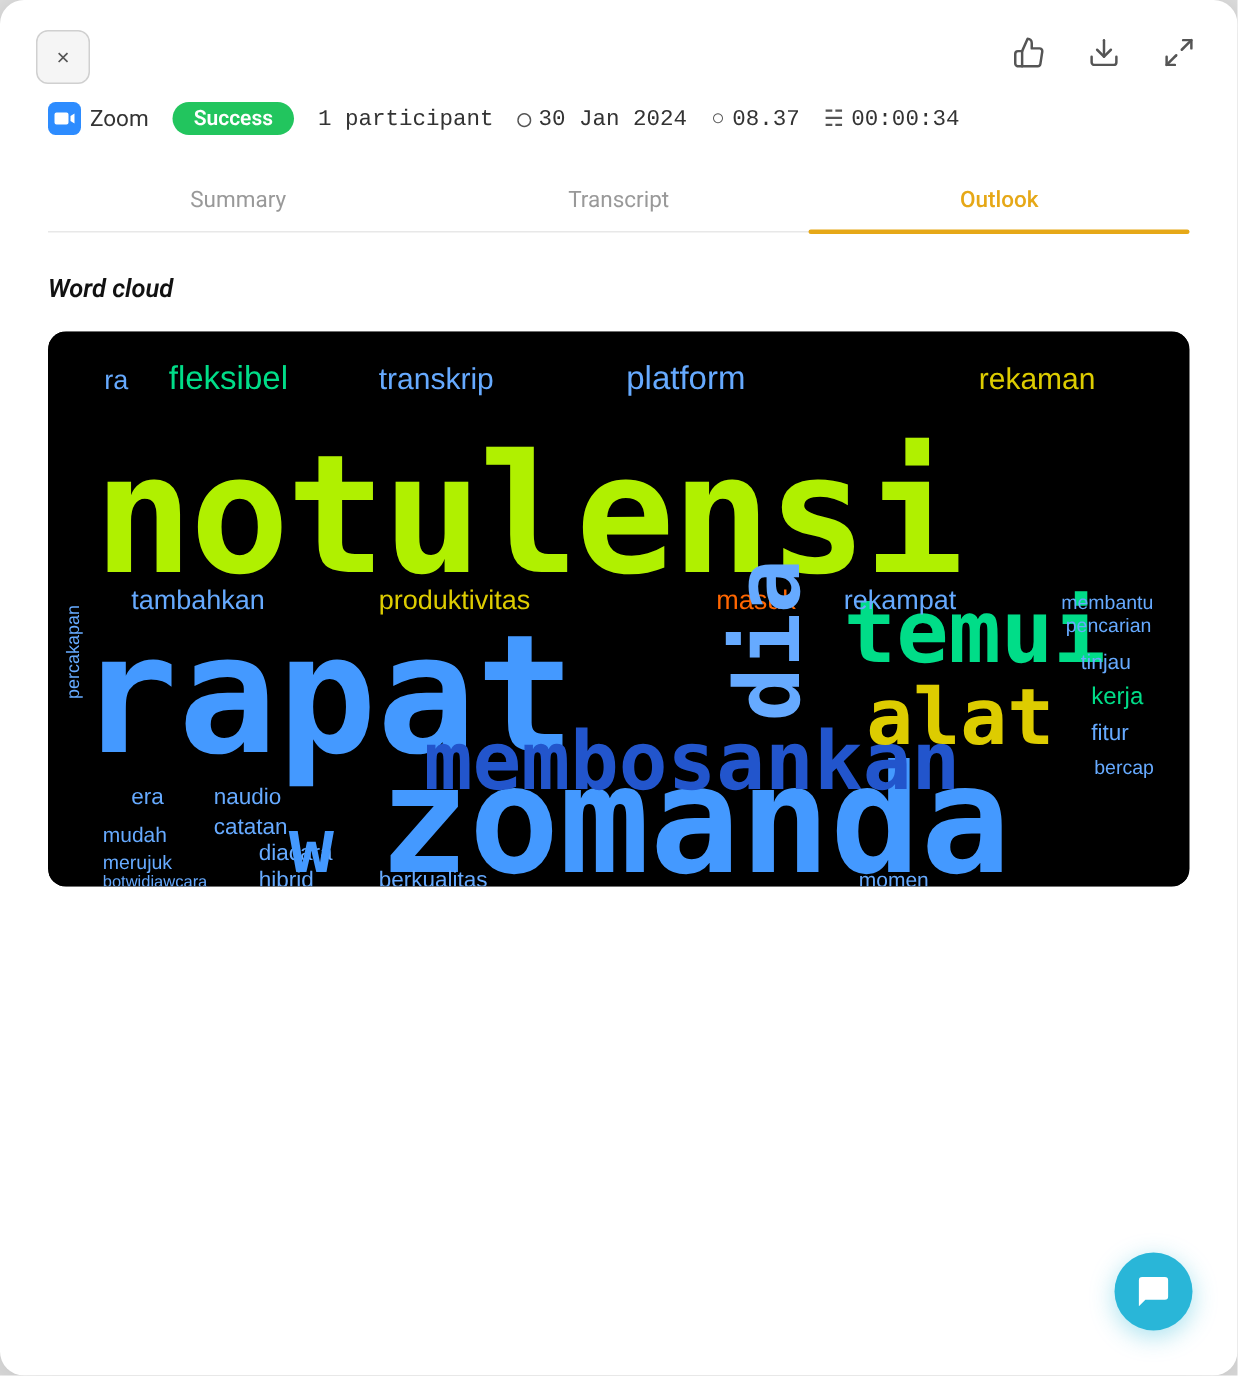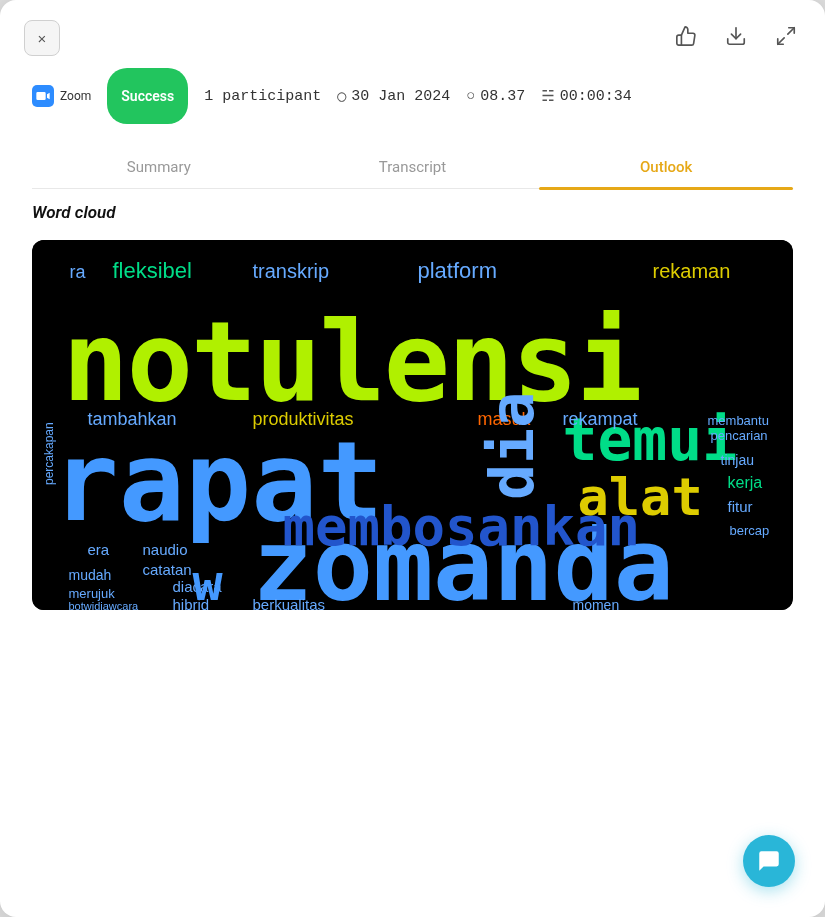--- a/index.html
+++ b/index.html
@@ -68,61 +68,61 @@
       display: flex;
       align-items: center;
       gap: 16px;
       flex-wrap: wrap;
       margin-bottom: 24px;
     }
     .zoom-badge {
       display: flex;
       align-items: center;
       gap: 6px;
-      font-size: 12px;
+      font-size: 15px;
       color: #333;
     }
     .zoom-icon {
       width: 22px;
       height: 22px;
       background: #2D8CFF;
       border-radius: 5px;
       display: flex;
       align-items: center;
       justify-content: center;
     }
     .zoom-icon svg {
       width: 16px;
       height: 16px;
     }
     .success-badge {
       background: #22c55e;
       color: #fff;
       border-radius: 20px;
-      padding: 20px 14px;
+      padding: 3px 14px;
       font-size: 14px;
       font-weight: 600;
       text-align: center;
     }
     .meta-item {
       display: flex;
       align-items: center;
       gap: 5px;
       font-size: 15px;
       color: #333;
       font-family: Liberation Mono, monospace;
     }
     .meta-icon {
       font-size: 15px;
       color: #555;
     }
     .tabs {
       display: flex;
       border-bottom: 1.5px solid #e8e8e8;
-      margin-bottom: 13px;
+      margin-bottom: 28px;
       justify-content: flex-end;
     }
     .tab {
       flex: 1;
       text-align: center;
       padding: 10px 0 12px 0;
       font-size: 15px;
       color: #999;
       cursor: pointer;
       position: relative;

